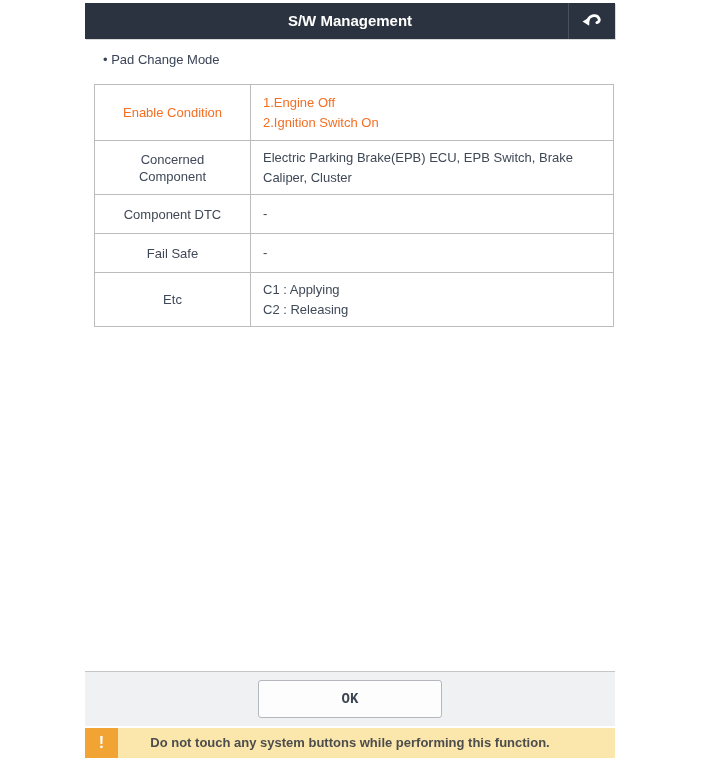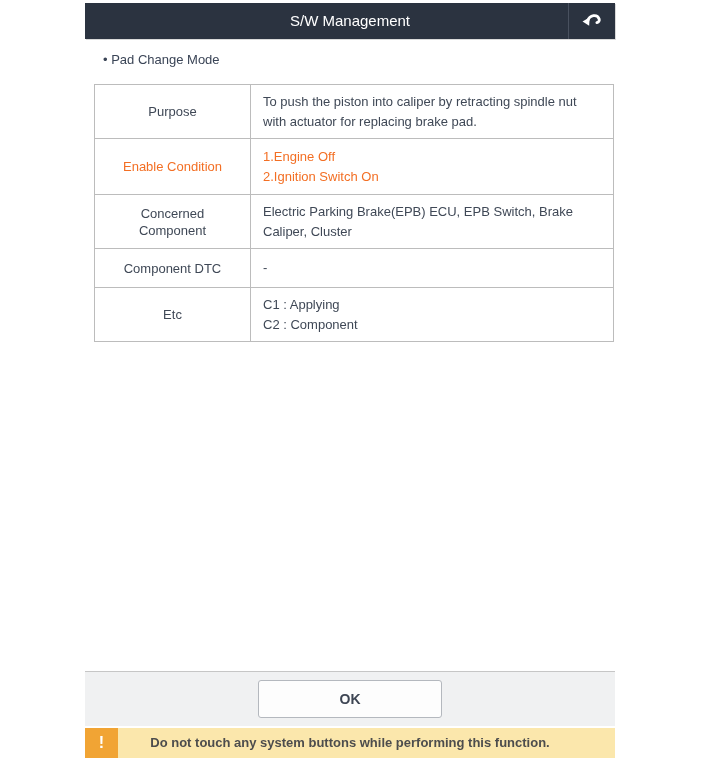--- a/index.html
+++ b/index.html
@@ -11,21 +11,21 @@
 
   
   .header {
     position:absolute; top:3px; left:85px; width:530px; height:36px;
     background:#2b3340;
     box-shadow:1px 1px 0 #d9d9d9;
   }
   .header-title {
     position:absolute; left:0; top:0; width:100%; height:48px;
     line-height:36px; text-align:center;
-    color:#ffffff; font-size:15px; font-weight:normal;
+    color:#ffffff; font-size:15px; font-weight:bold;
   }
   .header-back {
     position:absolute; right:0; top:0; width:47px; height:36px;
     border-left:1px solid #49515f;
     display:flex; align-items:center; justify-content:center;
     cursor:pointer;
   }
 
   
   .section-title {
@@ -58,21 +58,21 @@
 
   
   .action-bar {
     position:absolute; top:671px; left:85px; width:530px; height:55px;
     background:#f0f1f2; border-top:1px solid #c6c6c6;
     display:flex; align-items:center; justify-content:center;
   }
   .ok-button {
     width:184px; height:38px;
     background:#fdfdfd; border:1px solid #b4b8be; border-radius:3px;
-    font-family:Liberation Sans, sans-serif;
+    font-family:Liberation Mono, monospace;
     font-size:14px; font-weight:bold; color:#3d4553;
     cursor:pointer;
   }
 
   
   .warning-bar {
     position:absolute; top:728px; left:85px; width:530px; height:30px;
     background:#fbe7ac;
   }
   .warning-icon {
@@ -99,42 +99,42 @@
         <polygon points="1.5,12 9,7.5 8.5,16.5" fill="#ffffff"></polygon>
       </svg>
     </span>
   </div>
 </div>
 
 <div class="section-title">• Pad Change Mode</div>
 
 <table class="info-table">
   <tbody>
-    <tr class="row-h54">
-      <td class="cell-label">Purpose</td>
-      <td class="cell-value">To push the piston into caliper by retracting spindle nut with actuator for replacing brake pad.</td>
-    </tr>
     <tr class="row-h56">
       <td class="cell-label orange">Enable Condition</td>
       <td class="cell-value orange">1.Engine Off
 2.Ignition Switch On</td>
     </tr>
     <tr class="row-h54">
       <td class="cell-label">Concerned
 Component</td>
       <td class="cell-value">Electric Parking Brake(EPB) ECU, EPB Switch, Brake Caliper, Cluster</td>
     </tr>
     <tr class="row-h39">
       <td class="cell-label">Component DTC</td>
       <td class="cell-value">-</td>
     </tr>
+    <tr class="row-h39">
+      <td class="cell-label">Fail Safe</td>
+      <td class="cell-value">-</td>
+    </tr>
     <tr class="row-h54">
       <td class="cell-label">Etc</td>
       <td class="cell-value">C1 : Applying
-C2 : Component</td>
+C2 : Releasing</td>
     </tr>
   </tbody>
 </table>
 
 <div class="action-bar">
   <button class="ok-button">OK</button>
 </div>
 
 <div class="warning-bar">
   <div class="warning-text">Do not touch any system buttons while performing this function.</div>

